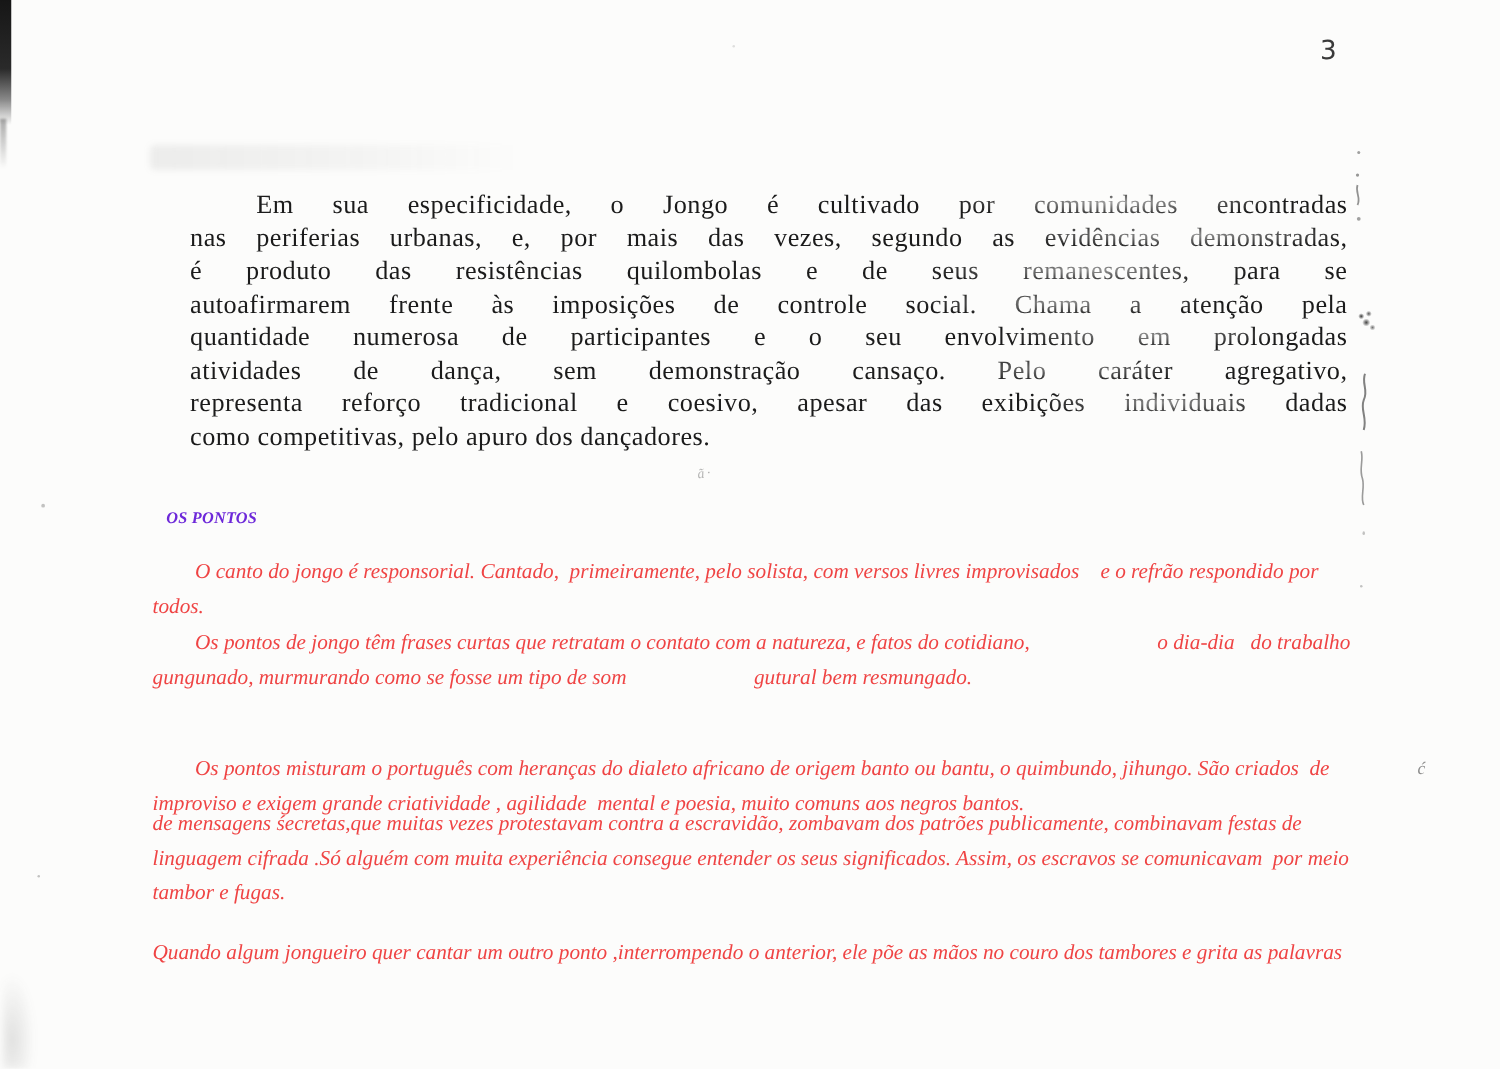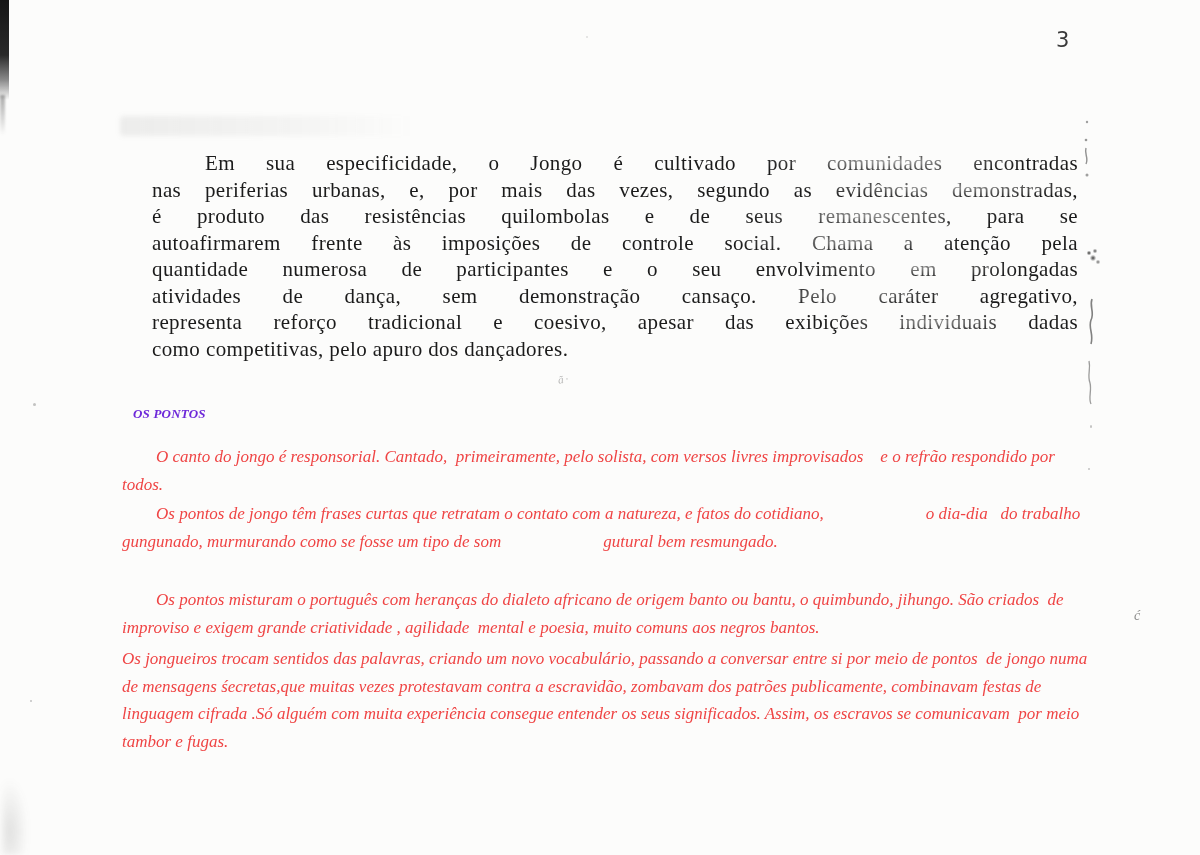--- a/index.html
+++ b/index.html
@@ -39,21 +39,21 @@
     position:absolute;left:133px;top:406px;
     font-size:13px;font-style:italic;font-weight:bold;
     letter-spacing:0.2px;color:#6d28d9;
   }
   .ital{
     position:absolute;left:122px;
     font-size:17px;font-style:italic;line-height:27.5px;
     color:#ef4444;
   }
   .ital .line{white-space:pre;}
-  .p1{top:443px;} .p2{top:500px;} .p3{top:586px;} .p4{top:645px;} .p5{top:748px;}
+  .p1{top:443px;} .p2{top:500px;} .p3{top:601px;} .p4{top:645px;} .p5{top:748px;}
   
   .edge-strip{
     position:absolute;left:0;top:0;width:9px;height:100px;
     background:linear-gradient(180deg,#161616 0%,#2a2a2a 55%,#8a8a8a 80%,rgba(160,160,160,0) 100%);
     filter:blur(0.6px);
   }
   .edge-strip-tail{
     position:absolute;left:0;top:95px;width:5px;height:40px;
     background:linear-gradient(180deg,rgba(90,90,90,.5),rgba(120,120,120,0));
     filter:blur(1px);
@@ -152,19 +152,19 @@
   </div>
 <div class="ital p2">
     <div class="line">        Os pontos de jongo têm frases curtas que retratam o contato com a natureza, e fatos do cotidiano,                        o dia-dia   do trabalho</div>
     <div class="line">gungunado, murmurando como se fosse um tipo de som                        gutural bem resmungado.</div>
   </div>
 <div class="ital p3">
     <div class="line">        Os pontos misturam o português com heranças do dialeto africano de origem banto ou bantu, o quimbundo, jihungo. São criados  de</div>
     <div class="line">improviso e exigem grande criatividade , agilidade  mental e poesia, muito comuns aos negros bantos.</div>
   </div>
 <div class="ital p4">
-    <div class="line">Os jongueiros trocam sentidos das palavras, criando um novo vocabulário, passando a conversar entre si por meio de pontos  de jongo numa</div>
     <div class="line">de mensagens śecretas,que muitas vezes protestavam contra a escravidão, zombavam dos patrões publicamente, combinavam festas de</div>
     <div class="line">linguagem cifrada .Só alguém com muita experiência consegue entender os seus significados. Assim, os escravos se comunicavam  por meio</div>
     <div class="line">tambor e fugas.</div>
   </div>
 <div class="ital p5">
+    <div class="line">Quando algum jongueiro quer cantar um outro ponto ,interrompendo o anterior, ele põe as mãos no couro dos tambores e grita as palavras</div>
   </div>
 
 </body></html>

